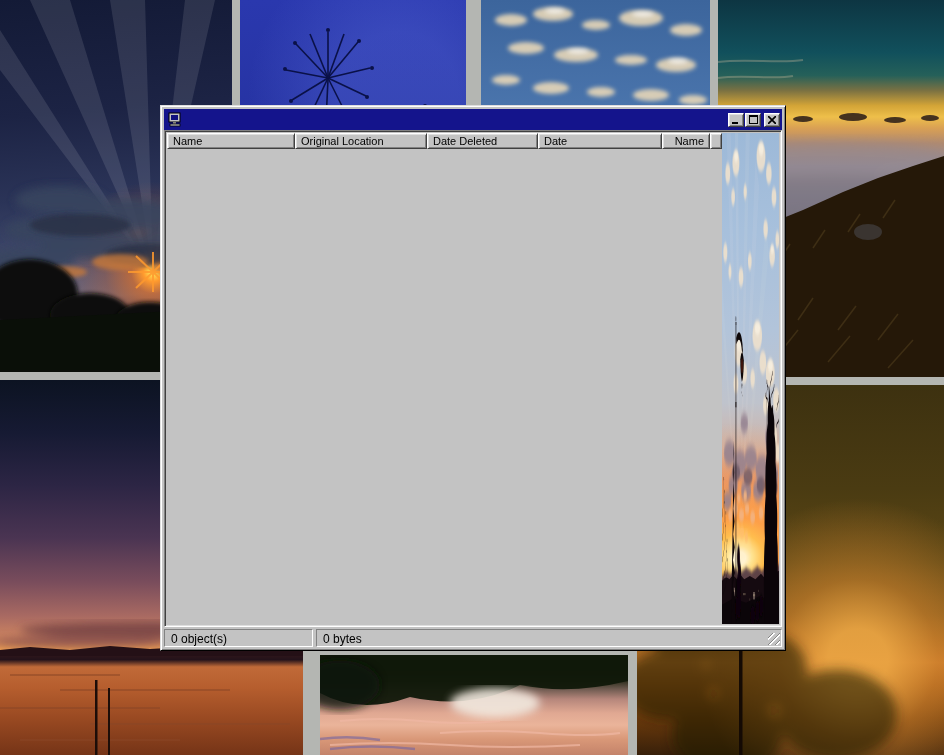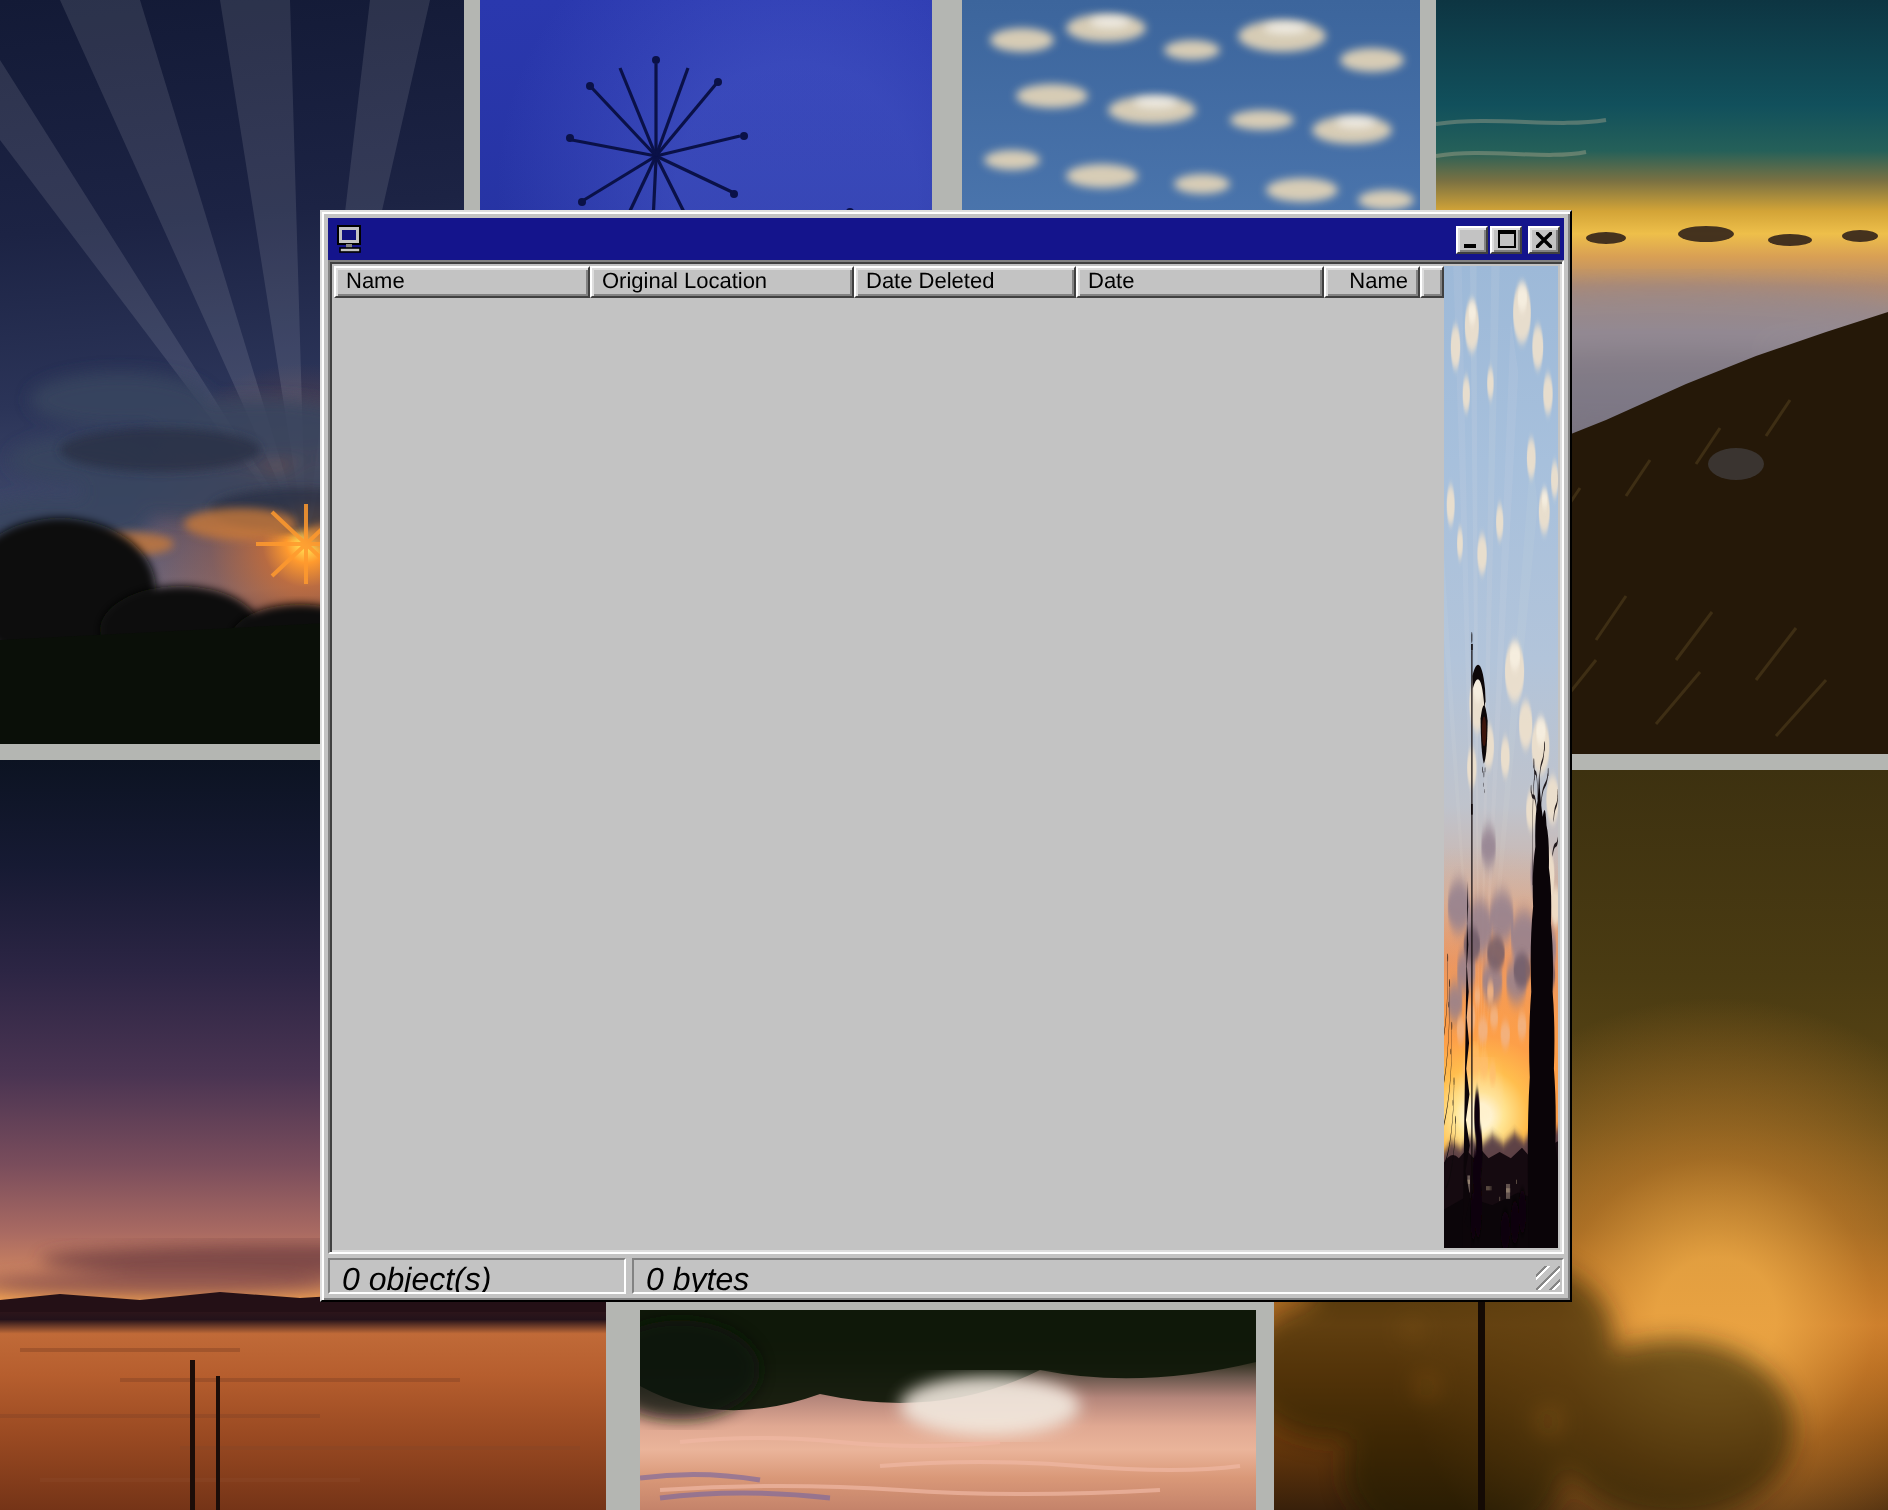--- a/index.html
+++ b/index.html
@@ -67,21 +67,21 @@
     font-size:11px;color:#000;padding:1px 5px 0 5px;overflow:hidden;white-space:nowrap;}
   .hsize{text-align:right;}
   .listview{flex:1;position:relative;overflow:hidden;
     background:
       radial-gradient(circle at 30.8% 86.5%, #fffbe0 0 6px, #ffe695 12px, #ffbe4e 24px, rgba(255,160,70,.8) 40px, rgba(250,145,70,.35) 78px, rgba(0,0,0,0) 135px),
       linear-gradient(180deg,#9db9d8 0%,#a7c0dc 20%,#b2c4da 40%,#bfc3cc 55%,#cfb4a8 64%,#e39a70 71%,#f59d55 78%,#fb9b46 83%,#e57d4a 86.5%,#9c4c3c 88.5%,#341721 89.8%,#200f18 93%,#130a11 100%);}
   .listview svg{position:absolute;left:0;top:0;width:100%;height:100%;}
   .statusbar{height:18px;margin-top:2px;display:flex;flex:none;}
   .pane{box-sizing:border-box;height:18px;
     border:1px solid;border-color:#828282 #fff #fff #828282;
-    font-size:16px;color:#000;padding:2px 6px 0 6px;white-space:nowrap;overflow:hidden;font-style:italic;}
+    font-size:12px;color:#000;padding:2px 6px 0 6px;white-space:nowrap;overflow:hidden;}
   .pane1{width:149px;margin-right:3px;flex:none;}
   .pane2{flex:1;position:relative;}
   .grip{position:absolute;right:1px;bottom:1px;width:12px;height:12px;
     background:repeating-linear-gradient(135deg, rgba(0,0,0,0) 0 3px, #858585 3px 4px, #fff 4px 5px);}
 </style>
 </head>
 <body>
 
 <div class="photo" id="p1">
   <svg width="232" height="372" viewBox="0 0 232 372">

